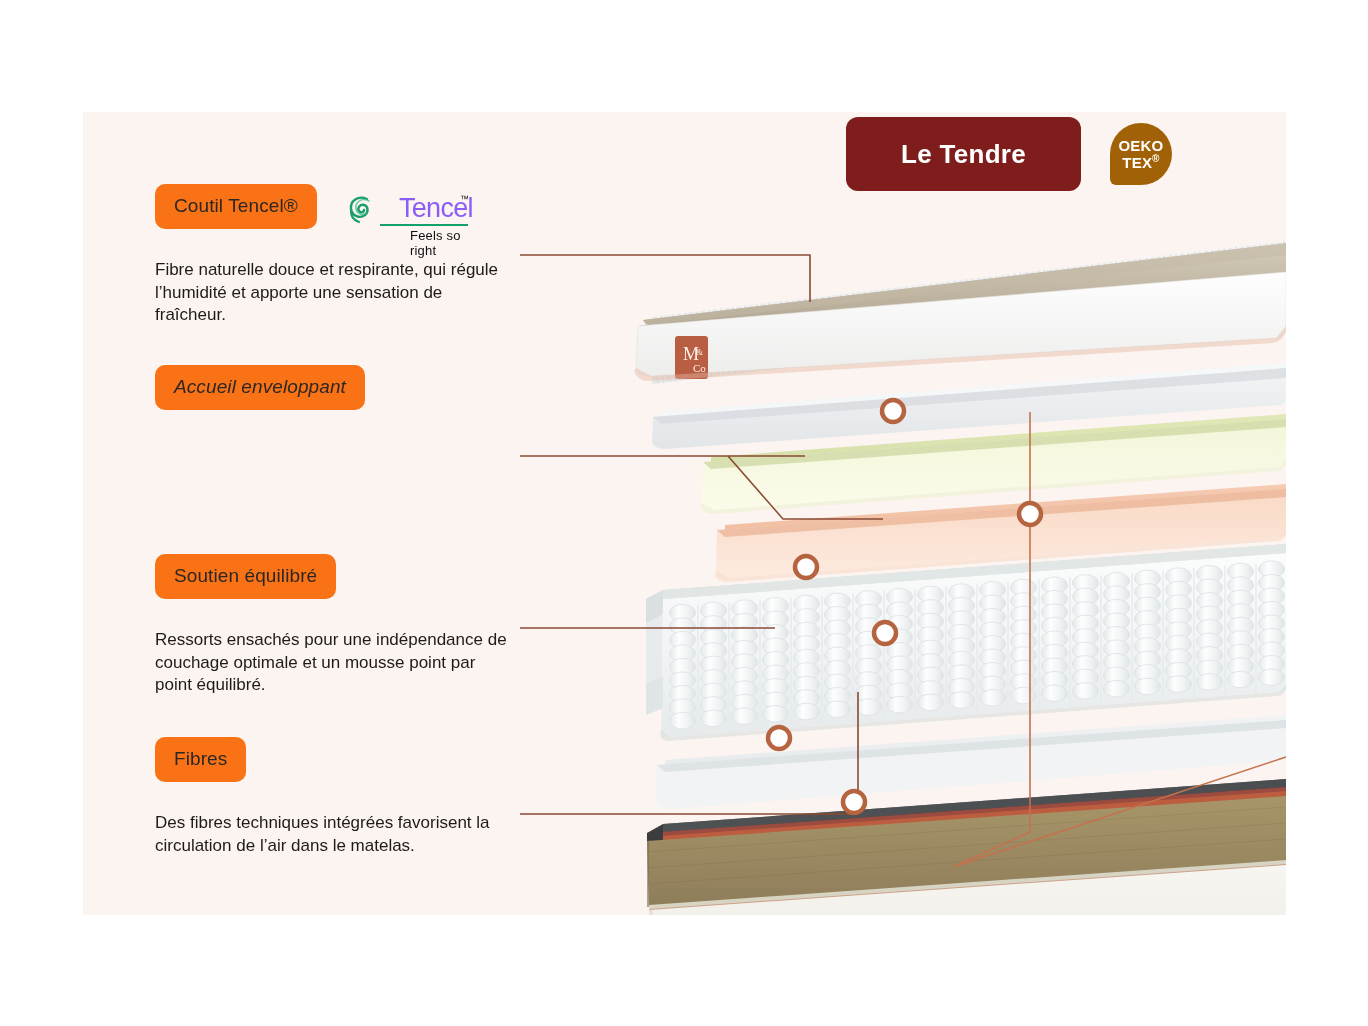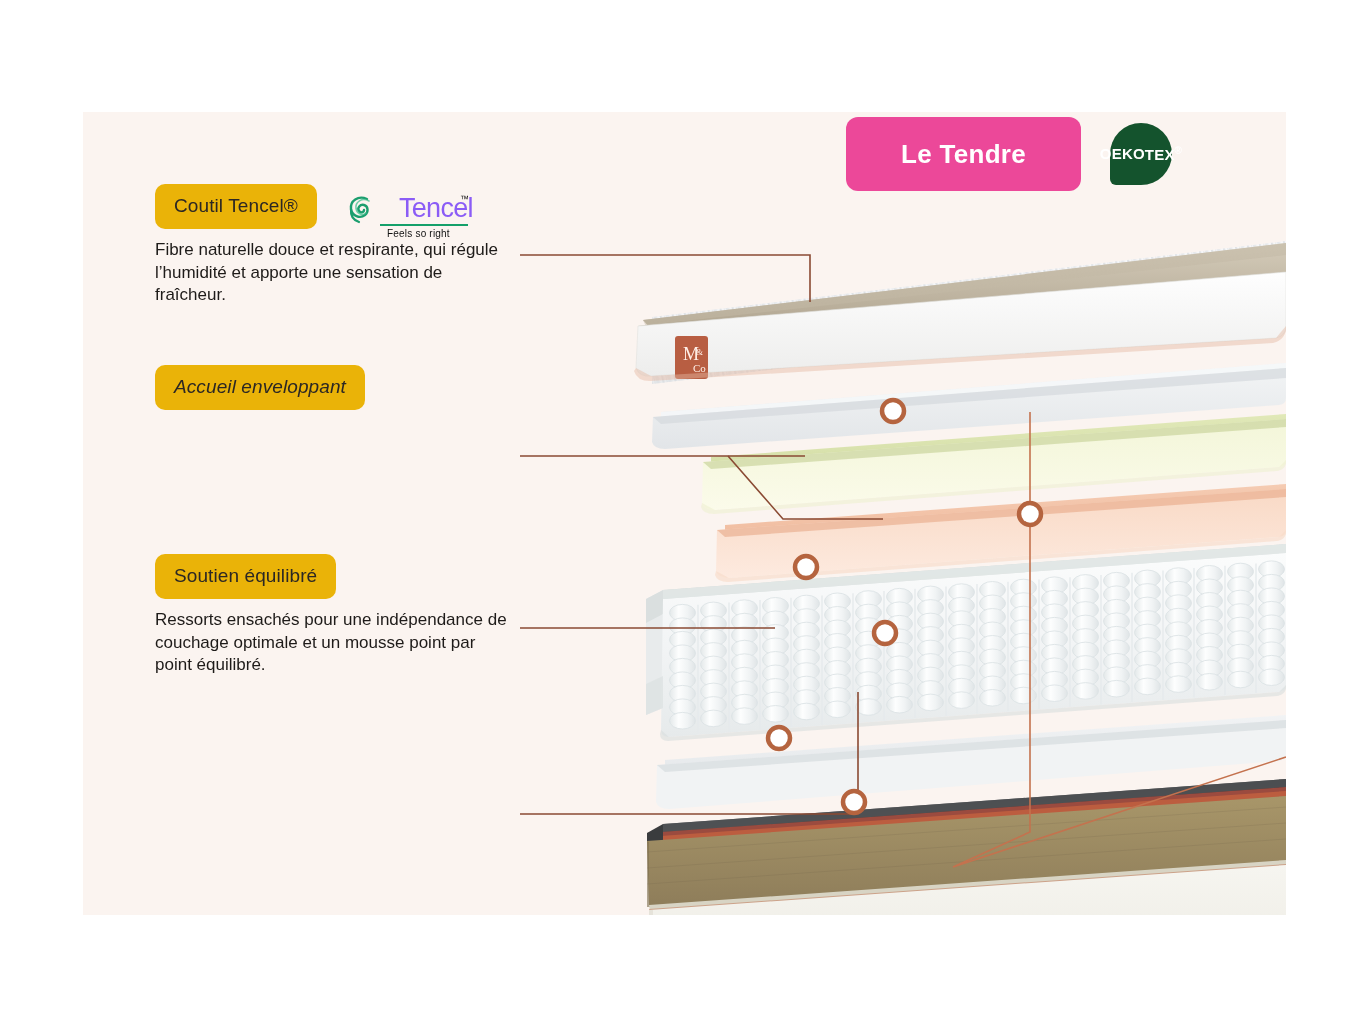--- a/index.html
+++ b/index.html
@@ -24,67 +24,67 @@
     overflow: hidden;
   }
 
   
   .product-title-chip {
     position: absolute;
     left: 763px;
     top: 5px;
     width: 235px;
     height: 74px;
-    background: #ec4899;
+    background: #7f1d1d;
     border-radius: 12px;
     display: flex;
     align-items: center;
     justify-content: center;
   }
   .product-title-chip .label {
     color: #FFFFFF;
     font-size: 26px;
     font-weight: bold;
     letter-spacing: .3px;
   }
 
   .oeko-badge {
     position: absolute;
     left: 1027px;
     top: 11px;
     width: 62px;
     height: 62px;
-    background: #14532d;
+    background: #a16207;
     border-radius: 50% 50% 50% 6px;
     display: flex;
-    flex-direction: row;
+    flex-direction: column;
     align-items: center;
     justify-content: center;
     line-height: 1.02;
   }
   .oeko-badge span {
     color: #ffffff;
     font-size: 15px;
     font-weight: bold;
     letter-spacing: .2px;
   }
   .oeko-badge .sup { font-size: 10px; vertical-align: super; }
 
   
   .feature {
     position: absolute;
     left: 72px;
     width: 380px;
   }
   .feature-chip {
     display: inline-block;
-    background: #eab308;
+    background: #f97316;
     border-radius: 10px;
     padding: 11px 19px 12px;
-    margin-bottom: 10px;
+    margin-bottom: 30px;
   }
   .feature-chip .chip-label {
     font-size: 19px;
     color: #2B2724;
     letter-spacing: .1px;
   }
   .feature-desc {
     font-size: 17px;
     line-height: 1.33;
     color: #1E1B19;
@@ -114,22 +114,22 @@
     margin-left: 19px;
   }
   .tencel-logo .tencel-tm {
     position: absolute;
     left: 113px; top: 3px;
     font-size: 9px;
     color: #111111;
   }
   .tencel-logo .tencel-tag {
     position: absolute;
-    left: 40px; top: 37px;
-    font-size: 10px;
+    left: 63px; top: 37px;
+    font-size: 13px;
     color: #111111;
     letter-spacing: .2px;
   }
   .tencel-logo .tencel-underline {
     position: absolute;
     left: 33px; top: 33px;
     width: 88px; height: 1.6px;
     background: #14A06A;
   }
 
@@ -621,14 +621,20 @@
     </div>
   </div>
 
   <div class="feature" id="feature-3">
     <div class="feature-chip">
       <span class="chip-label">Soutien équilibré</span>
     </div>
     <div class="feature-desc">Ressorts ensachés pour une indépendance de couchage optimale et un mousse point par point équilibré.</div>
   </div>
 
+  <div class="feature" id="feature-4">
+    <div class="feature-chip">
+      <span class="chip-label">Fibres</span>
+    </div>
+    <div class="feature-desc">Des fibres techniques intégrées favorisent la circulation de l’air dans le matelas.</div>
+  </div>
 
 </div>
 
 </body></html>

